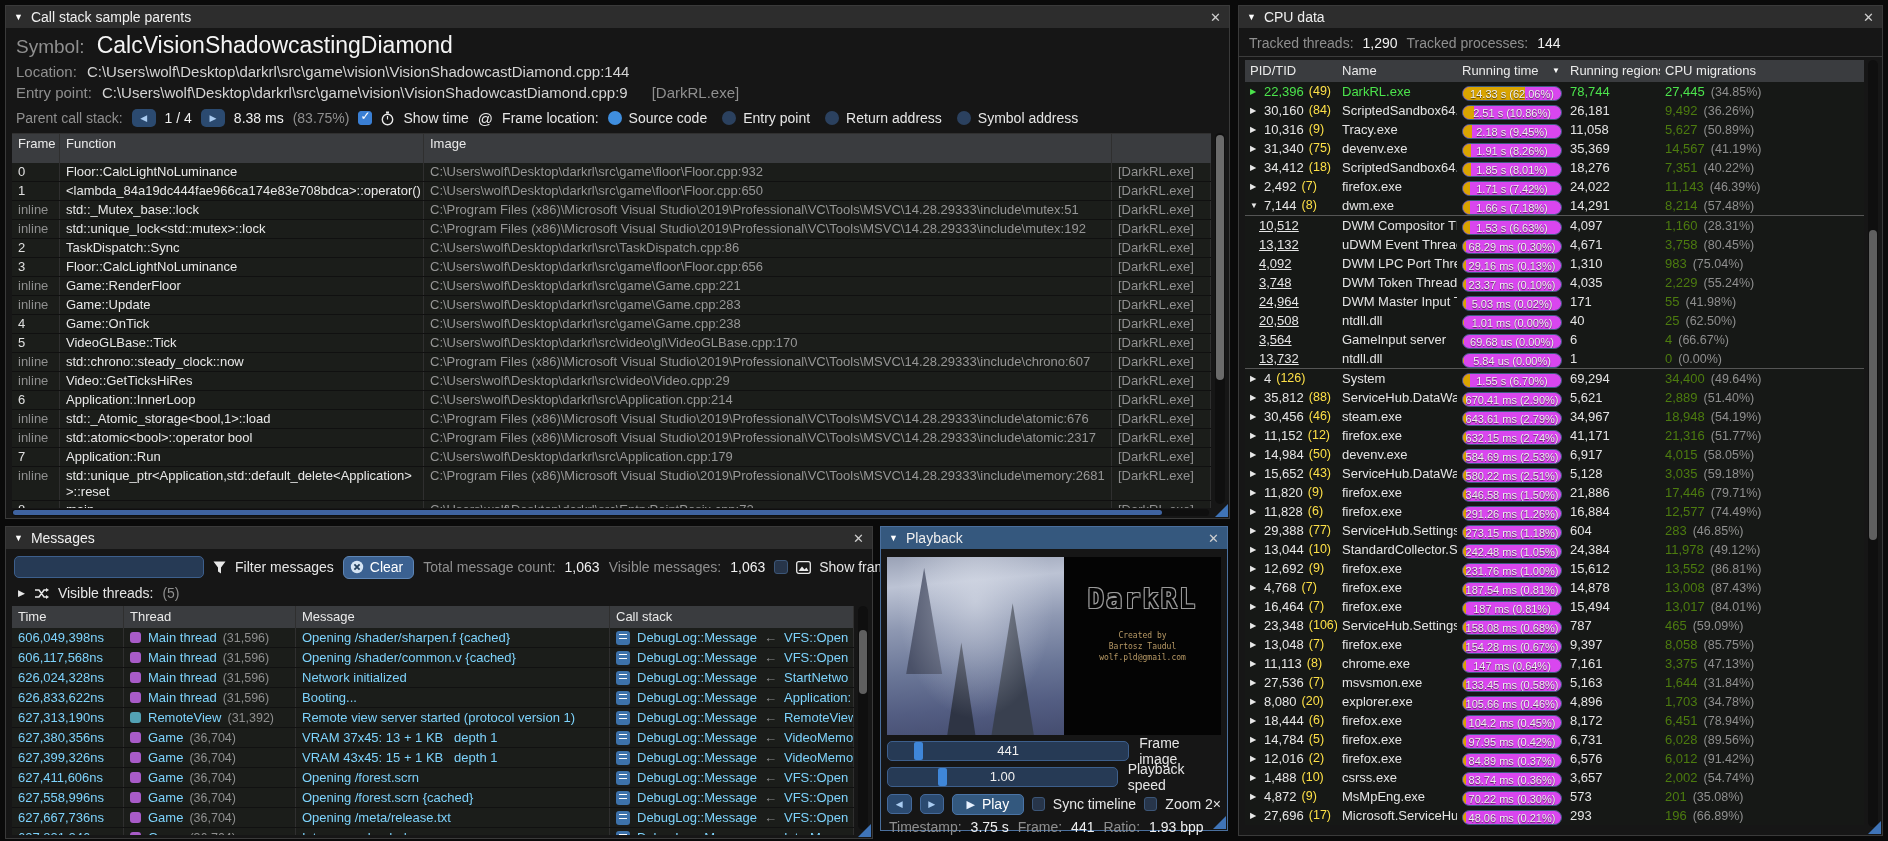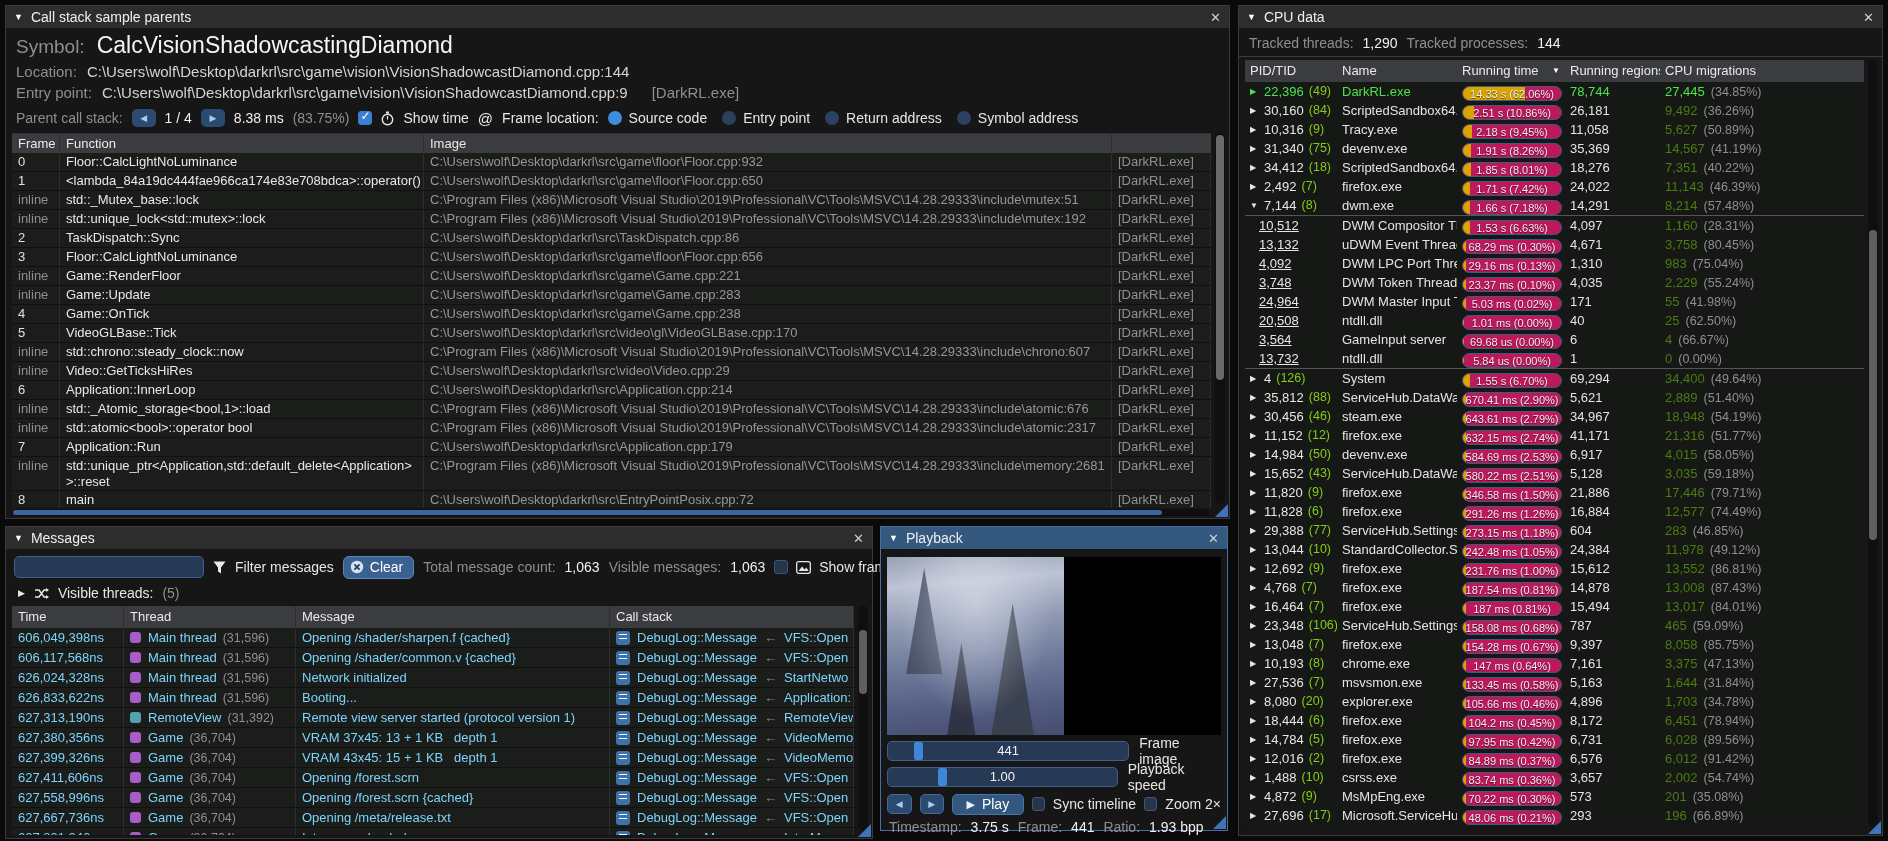--- a/index.html
+++ b/index.html
@@ -36,21 +36,21 @@
   .radio{display:inline-block;width:14px;height:14px;border-radius:50%;background:#2b415f;}
   .radio.sel{background:#3f8ede;}
   .rgroup{display:flex;align-items:center;gap:7px;}
   .rgroup .rlabel{margin-right:8px;}
   .at{font-size:15px;color:#e8e8e8;}
   .icon{display:inline-flex;align-items:center;}
 
   .cs-table{position:absolute;left:6px;right:18px;top:127px;bottom:10px;overflow:hidden;
             font-size:13px;border-top:1px solid #303030;}
   .cs-hrow,.cs-row{display:grid;grid-template-columns:48px 364px 688px 1fr;}
-  .cs-hrow{background:#3a3c3f;height:19px;line-height:19px;color:#eaeaea;}
+  .cs-hrow{background:#3a3c3f;height:29px;line-height:19px;color:#eaeaea;}
   .cs-row{min-height:18px;line-height:18px;border-bottom:1px solid #101010;background:#1b1d1a;}
   .cs-row>div,.cs-hrow>div{padding:0 6px;border-right:1px solid #2f2f2f;overflow:hidden;
             white-space:nowrap;box-sizing:border-box;}
   .cs-row .fn{color:#e8e8e8;}
   .cs-row .loc{color:#969696;}
   .cs-row .img{color:#909090;}
   .cs-row .frame{color:#e0e0e0;}
   .cs-row .frame.inline{color:#8f8f8f;}
   .cs-row.wrap>div{white-space:normal;word-break:break-all;line-height:16px;padding-top:1px;}
   .vscroll{position:absolute;width:10px;background:#0f0f0f;border-radius:5px;}
@@ -128,30 +128,30 @@
   .cpu-table{position:absolute;left:6px;right:18px;top:54px;bottom:3px;overflow:hidden;font-size:13px;}
   .c-hrow,.c-row{display:grid;grid-template-columns:92px 120px 108px 95px 1fr;}
   .c-hrow{background:#3a3c3f;height:22px;line-height:22px;color:#eaeaea;}
   .c-hrow>div{padding:0 5px;overflow:hidden;white-space:nowrap;}
   .c-hrow .rt{display:flex;align-items:center;}
   .c-hrow .sort{margin-left:auto;font-size:8px;color:#fff;}
   .c-row{height:19px;line-height:19px;background:#161816;}
   .c-row>div{padding:0 5px;overflow:hidden;white-space:nowrap;box-sizing:border-box;}
   .c-row .pidc{display:flex;align-items:center;gap:5px;}
   .c-row .arr{width:9px;font-size:8px;color:#e8e8e8;flex:0 0 9px;}
-  .c-row .cnt{color:#84cc16;font-size:12.5px;}
+  .c-row .cnt{color:#fde047;font-size:12.5px;}
   .c-row.child .pidc{padding-left:14px;text-decoration:underline;}
   .c-row .nm{color:#e4e4e4;}
   .c-row .rg{color:#e4e4e4;}
   .c-row .mg .mv{color:#4d7c0f;}
   .c-row .mg .mp{color:#8f8f8f;margin-left:6px;font-size:12.5px;}
   .c-row.hl .arr,.c-row.hl .pid,.c-row.hl .nm,.c-row.hl .rg,.c-row.hl .mg .mv{color:#4ce44c;}
   .c-row.sep-top{border-top:1px solid #555;}
   .c-row.sep-bot{border-bottom:1px solid #555;}
-  .bar{position:relative;width:100px;height:15px;margin-top:4px;background:#be185d;
+  .bar{position:relative;width:100px;height:15px;margin-top:4px;background:#d946ef;
        border:1px solid #3e5c82;border-radius:8px;overflow:hidden;box-sizing:border-box;}
   .bar .fill{position:absolute;left:0;top:0;bottom:0;background:#d9a400;}
   .bar .btext{position:absolute;inset:0;text-align:center;font-size:11px;line-height:14px;color:#f0f0f0;
        text-shadow:0 1px 1px rgba(0,0,0,.65);white-space:nowrap;}
   .cpu-v{right:4px;top:54px;bottom:8px;}
   .cpu-v .thumb{top:170px;height:310px;background:#5f5f5f;}
 </style>
 </head>
 <body>
 
@@ -527,20 +527,28 @@
       <span>Playback</span>
       <span class="pclose">✕</span>
     </div>
     <div class="pb-img">
       <div class="forest">
         <div class="tree t2"></div>
           <div class="tree t3"></div>
           <div class="tree t1"></div>
           <div class="fog"></div>
       </div>
+      <div class="lside">
+        <div class="logo">DarkRL</div>
+        <div class="credits">
+          <div>Created by</div>
+          <div>Bartosz Taudul</div>
+          <div>wolf.pld@gmail.com</div>
+        </div>
+      </div>
     </div>
     <div class="slider-row s1">
       <span class="strack">
         <span class="sthumb" style="left:26px"></span>
         <span class="sval">441</span>
       </span>
       <span class="slbl">Frame image</span>
     </div>
     <div class="slider-row s2">
       <span class="strack">
@@ -1057,21 +1065,21 @@
                 <span class="fill" style="width: 3px;"></span>
                 <span class="btext">154.28 ms (0.67%)</span>
               </span>
             </div>
             <div class="rg">9,397</div>
             <div class="mg"><span class="mv">8,058</span><span class="mp">(85.75%)</span></div>
           </div>
           <div class="c-row">
             <div class="pidc">
               <span class="arr">▶</span>
-              <span class="pid">10,193</span>
+              <span class="pid">11,113</span>
               <span class="cnt">(8)</span>
             </div>
             <div class="nm">chrome.exe</div>
             <div>
               <span class="bar" style="display: block;">
                 <span class="fill" style="width: 3px;"></span>
                 <span class="btext">147 ms (0.64%)</span>
               </span>
             </div>
             <div class="rg">7,161</div>

